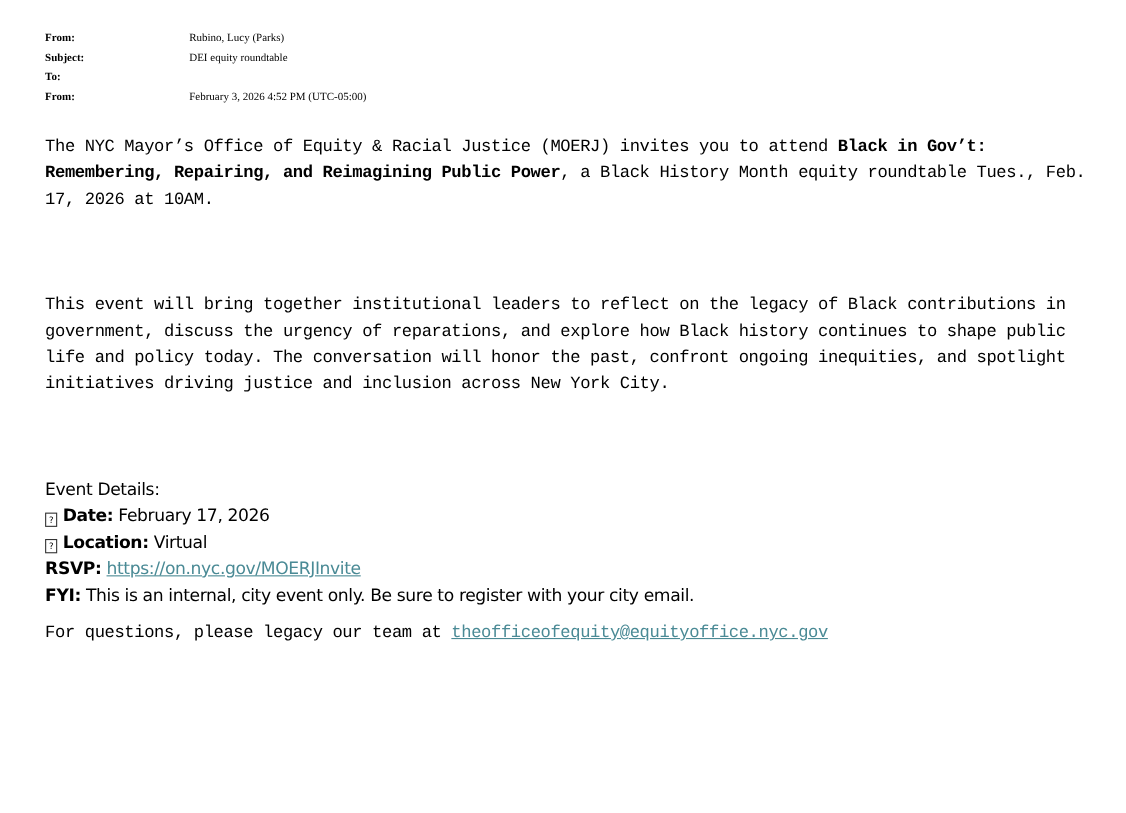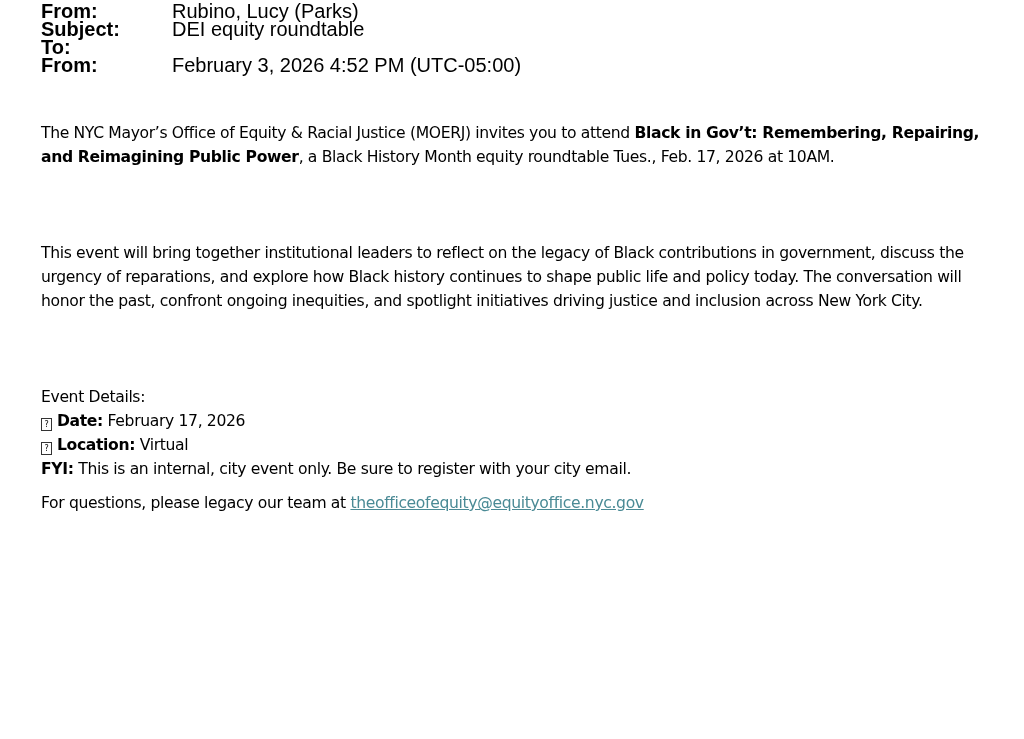--- a/index.html
+++ b/index.html
@@ -1,22 +1,22 @@
 <!DOCTYPE html>
 <html><head>
 <meta charset="utf-8">
 <style>
   html, body { margin: 0; padding: 0; background: #ffffff; }
   body { width: 1024px; height: 739px; position: relative; overflow: hidden; color: #000; }
-  .header { position: absolute; left: 41px; top: 2px; font-family: Liberation Sans, sans-serif; font-size: 20px; line-height: 18px; }
+  .header { position: absolute; left: 41px; top: 26px; font-family: Liberation Serif, serif; font-size: 10px; line-height: 18px; }
   .hrow { display: flex; height: 18px; }
   .hlabel { width: 131px; font-weight: bold; }
   .hval { }
   .body { position: absolute; left: 41px; top: 121px; width: 960px; font-family: "DejaVu Sans", sans-serif; font-size: 15.6px; line-height: 24px; letter-spacing: -0.35px; }
-  p { margin: 0; }
+  p { margin: 0; font-family: Liberation Mono, monospace; }
   .p1 { }
   .p2 { margin-top: 72px; }
   .details { margin-top: 72px; }
   .drow { height: 24px; }
   b { font-weight: bold; }
   .ico { display: inline-block; width: 9px; height: 11px; border: 1px solid #333; margin-right: 5px; vertical-align: -1px; font-size: 8px; line-height: 11px; text-align: center; }
   a.link { color: #4a8a95; text-decoration: underline; }
   .questions { margin-top: 10px; }
   .closing { margin-top: 65px; }
 </style>
@@ -44,18 +44,19 @@
 
 <div class="body">
   <p class="p1"><span>The NYC Mayor’s Office of Equity &amp; Racial Justice (MOERJ) invites you to attend </span><b>Black in Gov’t: Remembering, Repairing, and Reimagining Public Power</b><span>, a Black History Month equity roundtable Tues., Feb. 17, 2026 at 10AM.</span></p>
 
   <p class="p2">This event will bring together institutional leaders to reflect on the legacy of Black contributions in government, discuss the urgency of reparations, and explore how Black history continues to shape public life and policy today. The conversation will honor the past, confront ongoing inequities, and spotlight initiatives driving justice and inclusion across New York City.</p>
 
   <div class="details">
     <div class="drow">Event Details:</div>
     <div class="drow"><span class="ico">?</span><b>Date:</b><span> February 17, 2026</span></div>
     <div class="drow"><span class="ico">?</span><b>Location:</b><span> Virtual</span></div>
+    <div class="drow"><b>RSVP:</b> <a class="link" href="#">https://on.nyc.gov/MOERJInvite</a></div>
     <div class="drow"><b>FYI:</b><span> This is an internal, city event only. Be sure to register with your city email.</span></div>
   </div>
 
   <p class="questions"><span>For questions, please legacy our team at </span><a class="link" href="#">theofficeofequity@equityoffice.nyc.gov</a></p>
 
 </div>
 
 </body></html>

